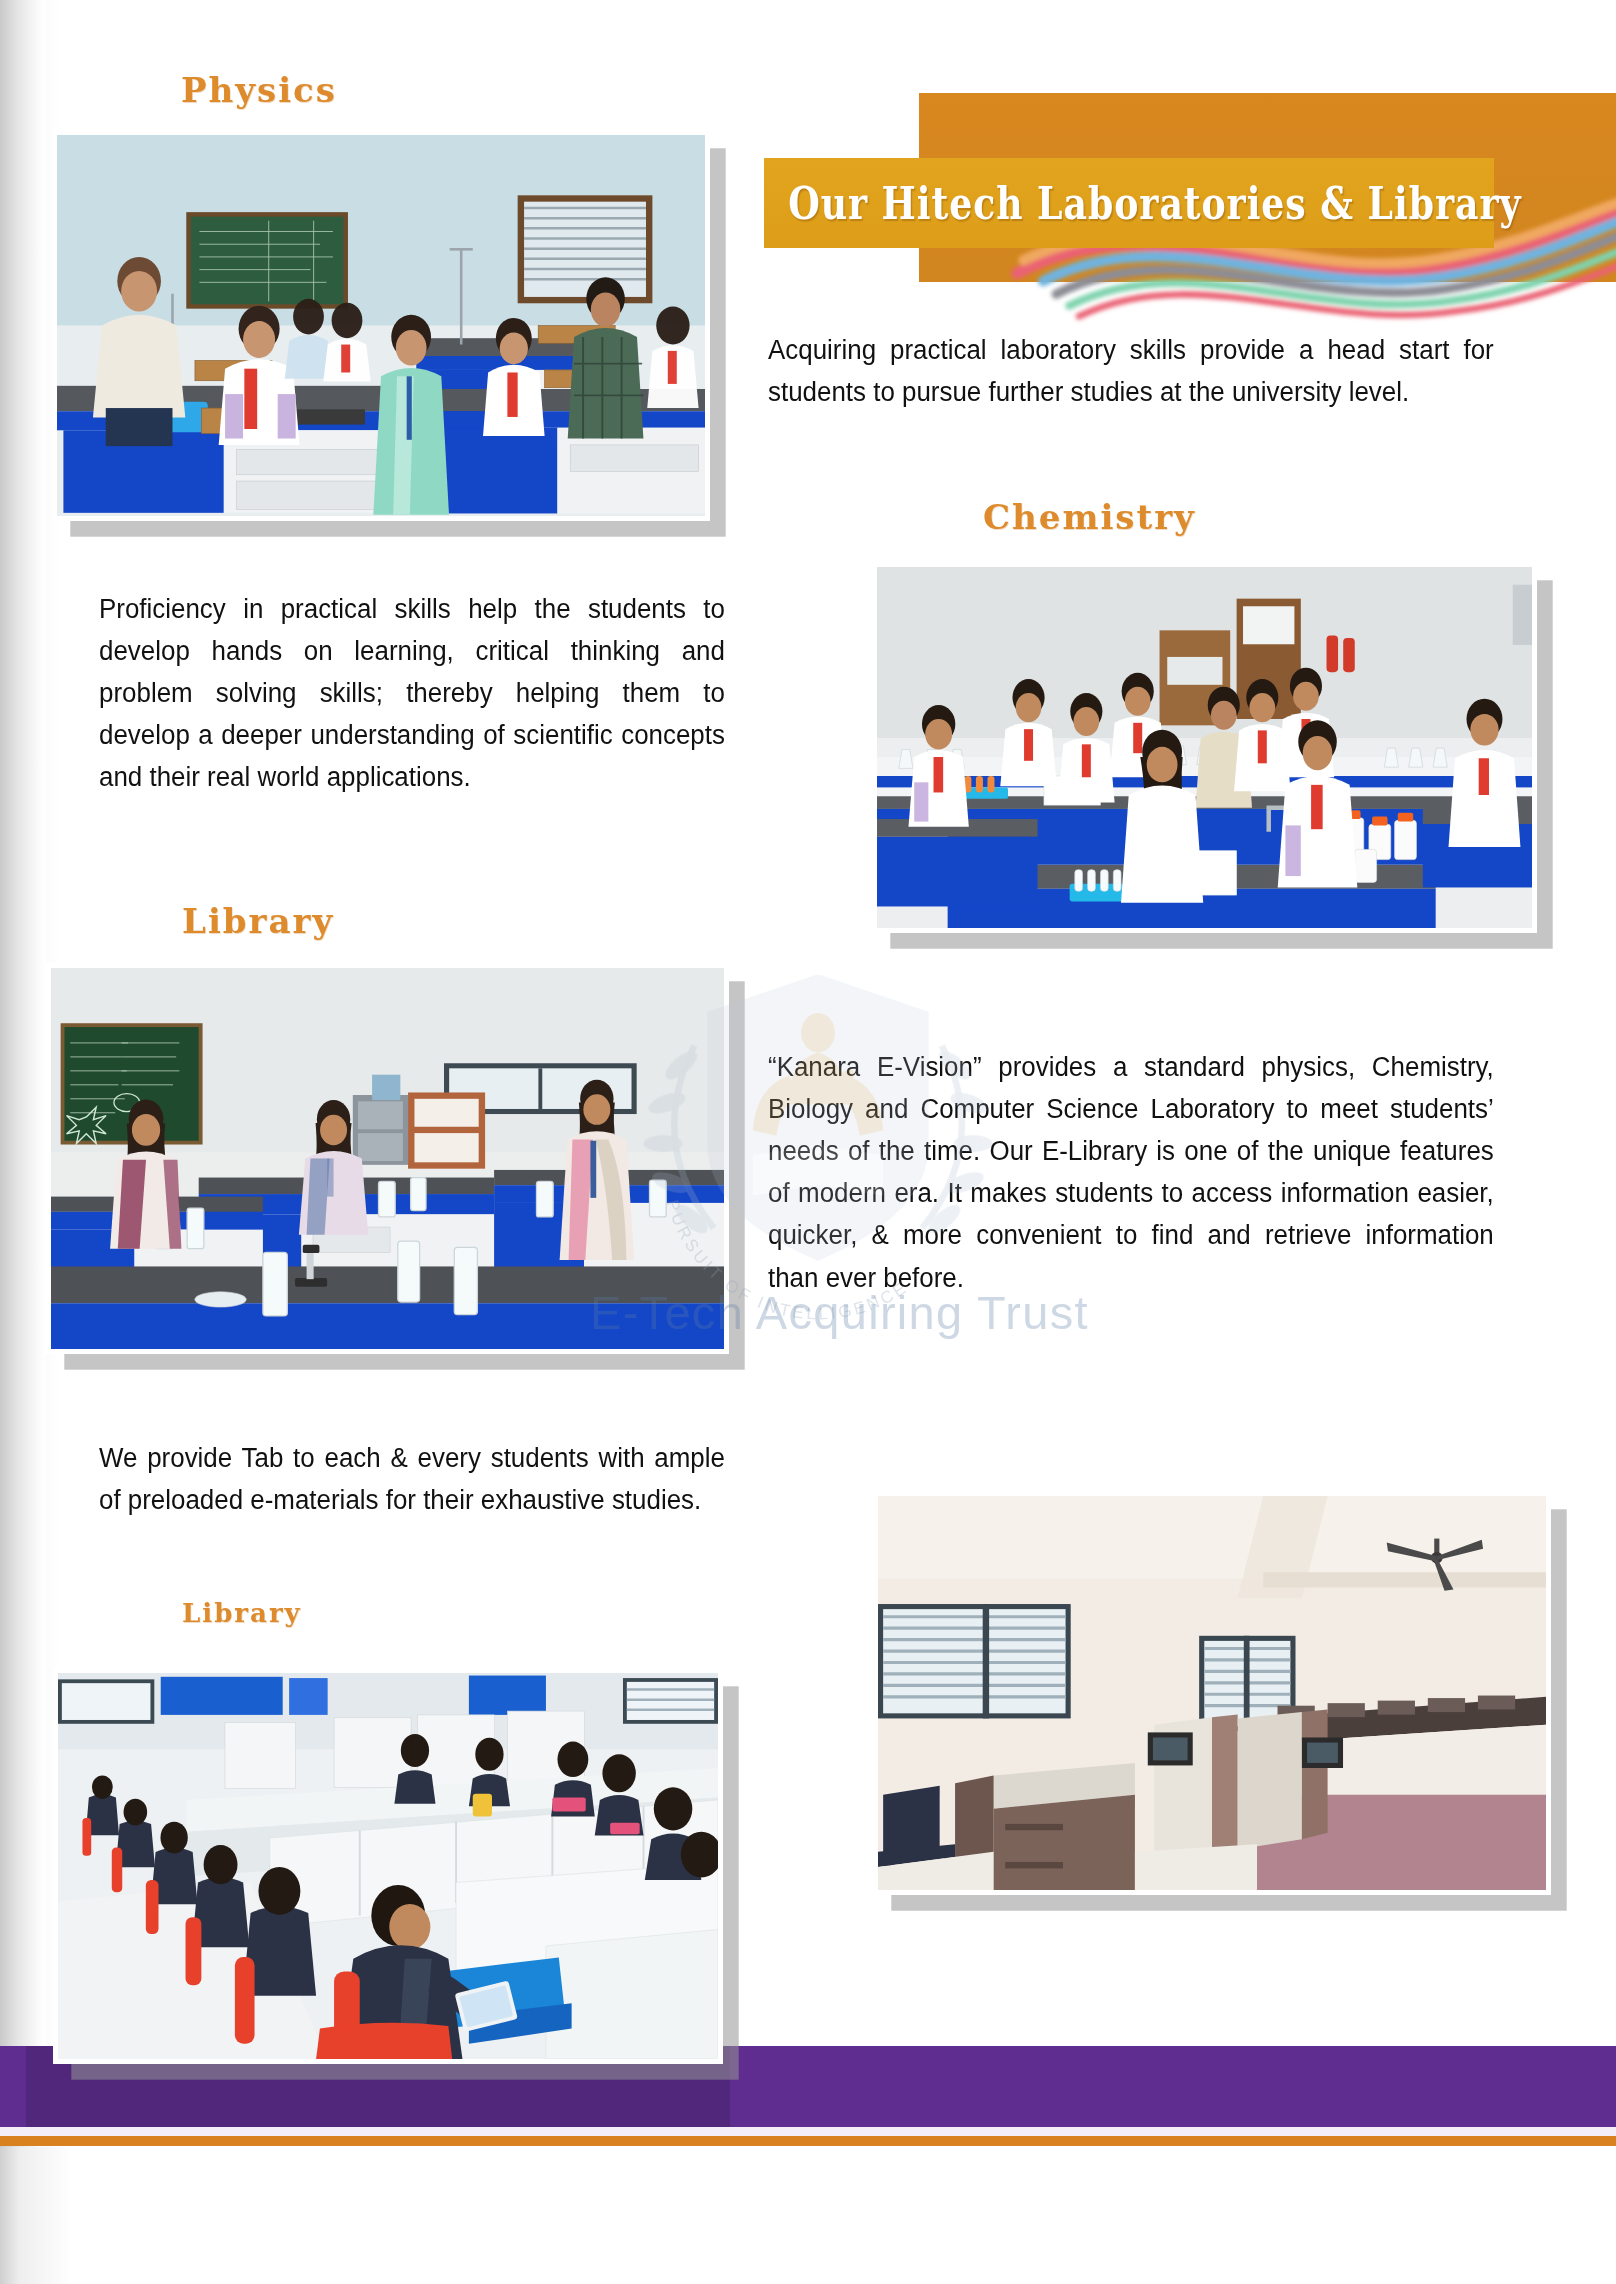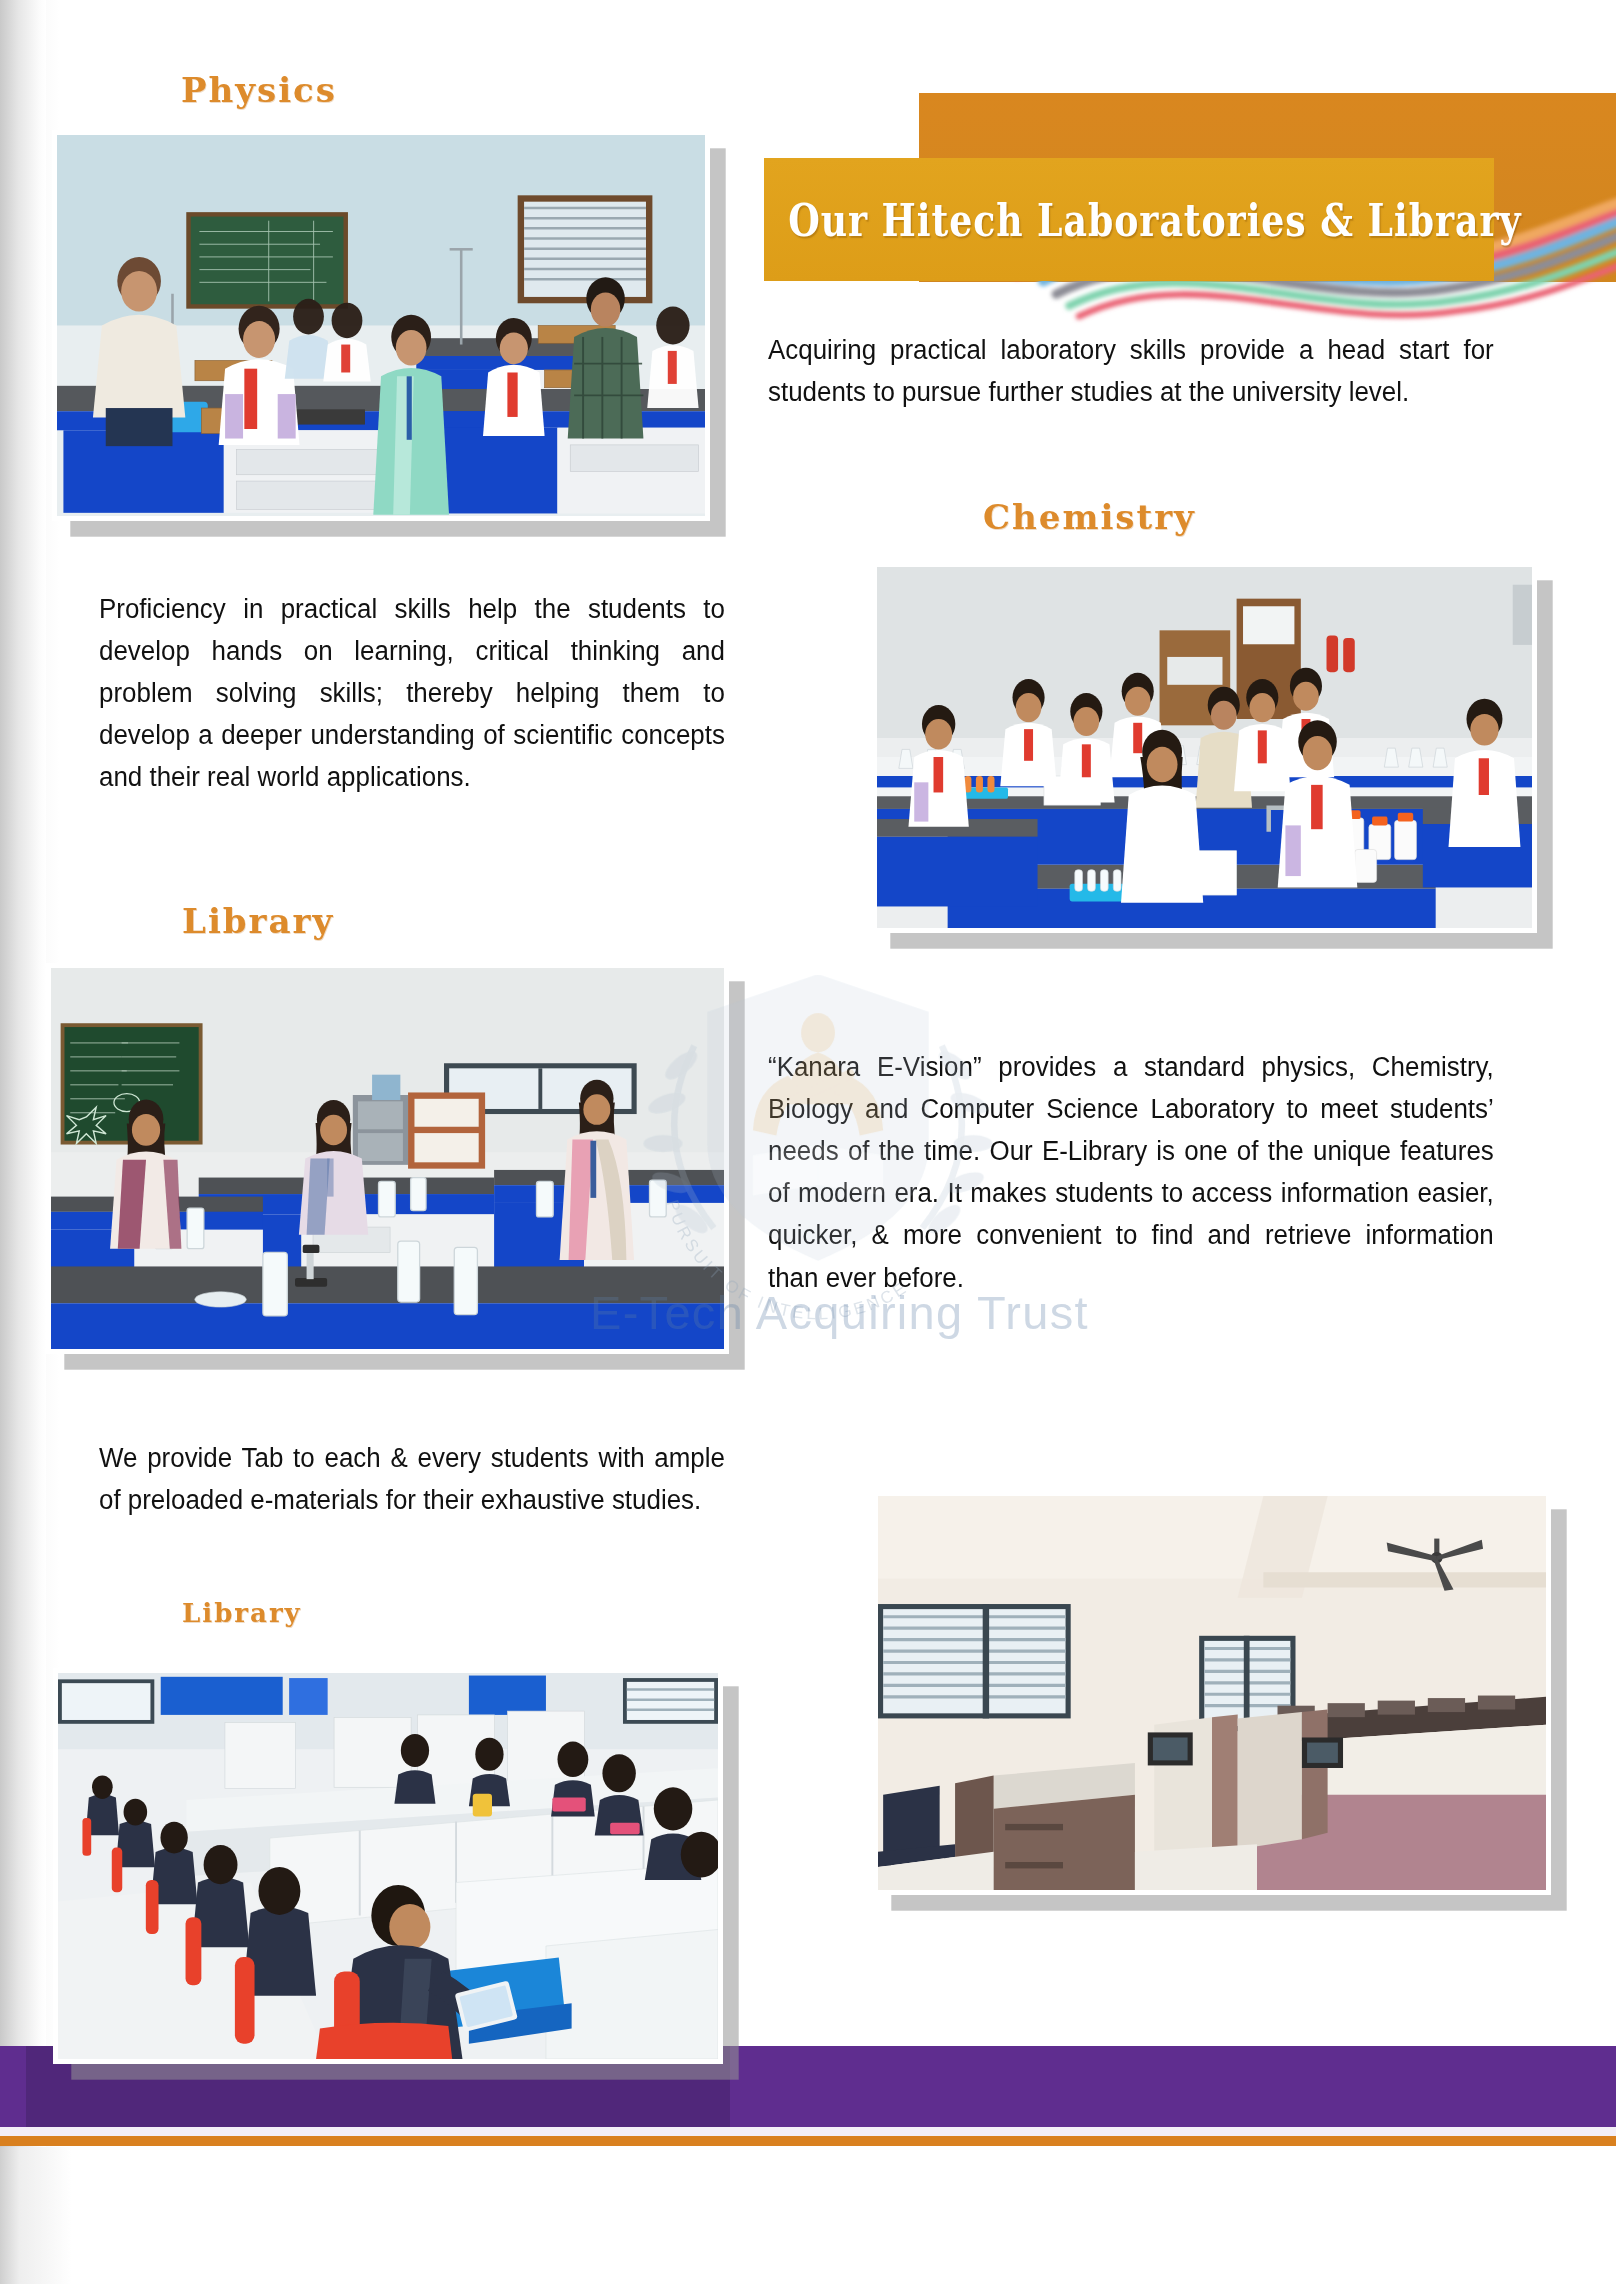--- a/index.html
+++ b/index.html
@@ -20,21 +20,21 @@
   }
 
   
   .hdr-back {
     position: absolute; left: 919px; top: 93px;
     width: 697px; height: 189px;
     background: linear-gradient(180deg, #d9871f 0%, #d1861f 100%);
   }
   .hdr-band {
     position: absolute; left: 764px; top: 158px;
-    width: 730px; height: 123px;
+    width: 730px; height: 90px;
     background: linear-gradient(180deg, #e2a41e 0%, #dd9d18 100%);
     display: flex; align-items: center; justify-content: flex-start;
     z-index: 4;
   }
   .hdr-title {
     font-family: "DejaVu Serif", "Liberation Serif", serif;
     font-weight: 700;
     font-size: 39px;
     color: #ffffff;
     letter-spacing: 1px;

